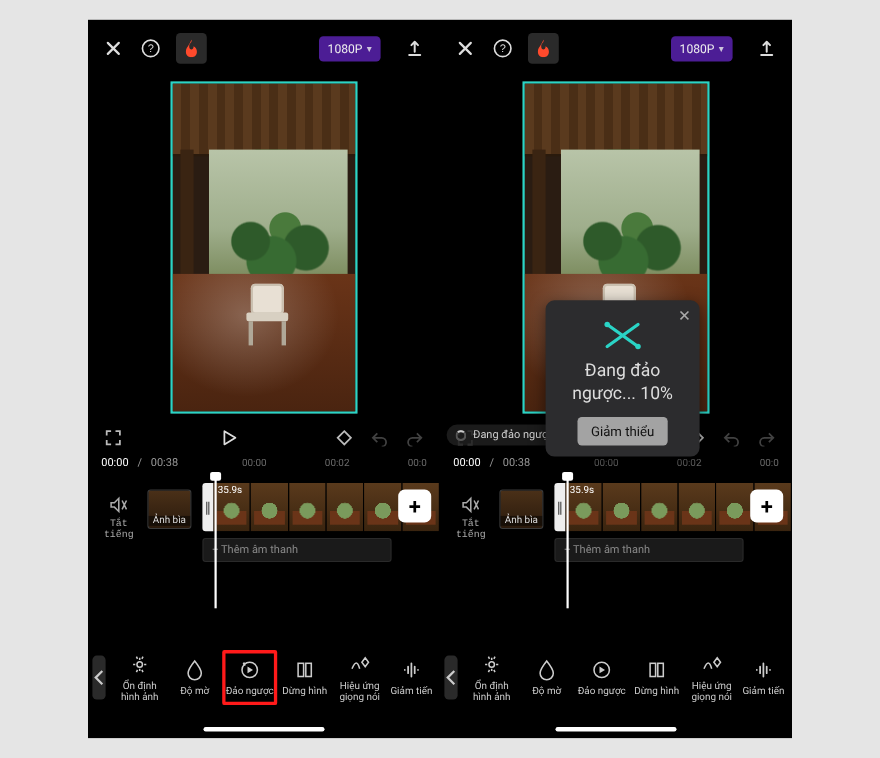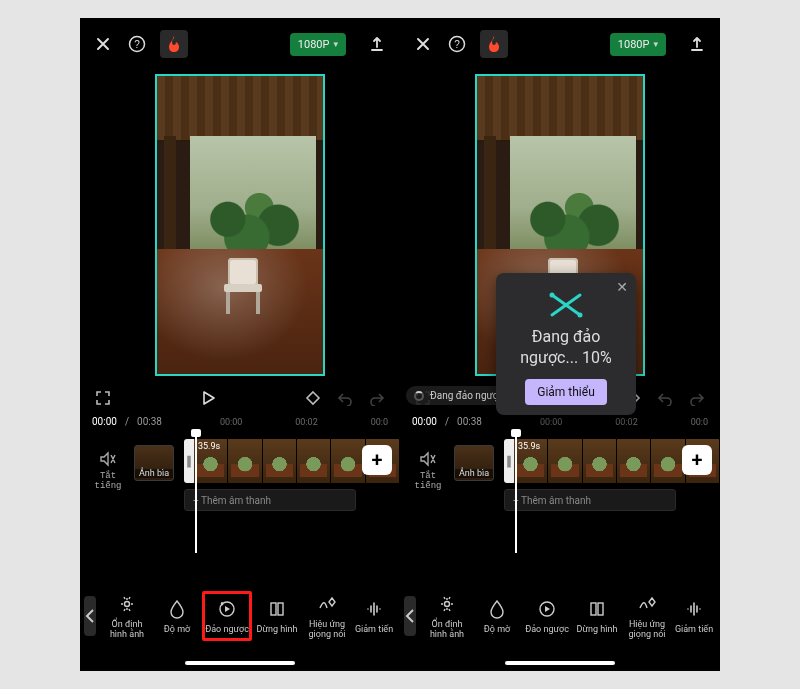--- a/index.html
+++ b/index.html
@@ -41,21 +41,21 @@
     cursor: pointer;
   }
   .fire {
     width: 28px; height: 28px;
     background: #2a2a2a;
     border-radius: 4px;
     display: flex; align-items: center; justify-content: center;
   }
   .fire svg path { fill: #ff4a2c; }
   .res-btn {
-    background: #15803d;
+    background: #4c1d95;
     color: #eee;
     font-size: 11px;
     padding: 5px 8px;
     border-radius: 4px;
     display: flex;
     align-items: center;
     gap: 4px;
     cursor: pointer;
   }
   .res-btn .chev { font-size: 9px; opacity: .8; }
@@ -296,21 +296,21 @@
     box-shadow: 0 4px 14px rgba(0,0,0,.5);
   }
   .modal .close {
     position:absolute; right:8px; top:6px;
     color:#aaa; font-size:14px; cursor:pointer;
   }
   .modal .micon { margin: 6px 0 8px; }
   .modal .mtext { font-size: 16px; line-height:1.3; }
   .modal .mbtn {
     margin-top: 10px;
-    background:#c4b5fd; color:#111;
+    background:#a3a3a3; color:#111;
     font-size:12px; padding: 6px 12px;
     border-radius: 4px;
     cursor:pointer;
   }
   .toast {
     position:absolute;
     left: 6px; top: 368px;
     background: rgba(30,30,30,.9);
     color:#ccc; font-size:10px;
     padding: 4px 8px;

